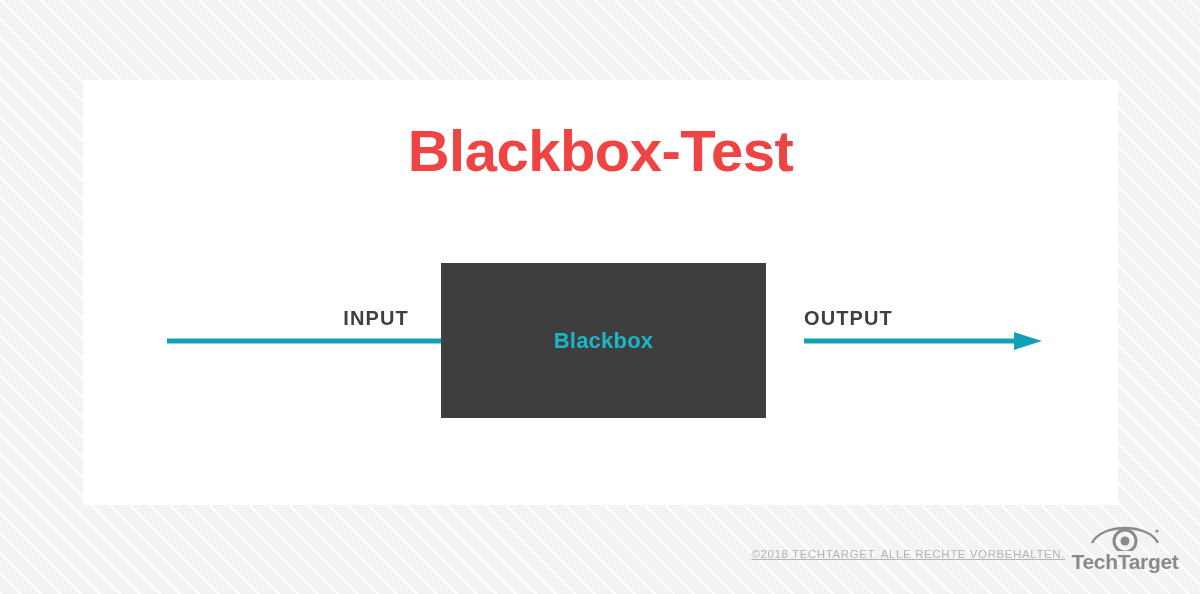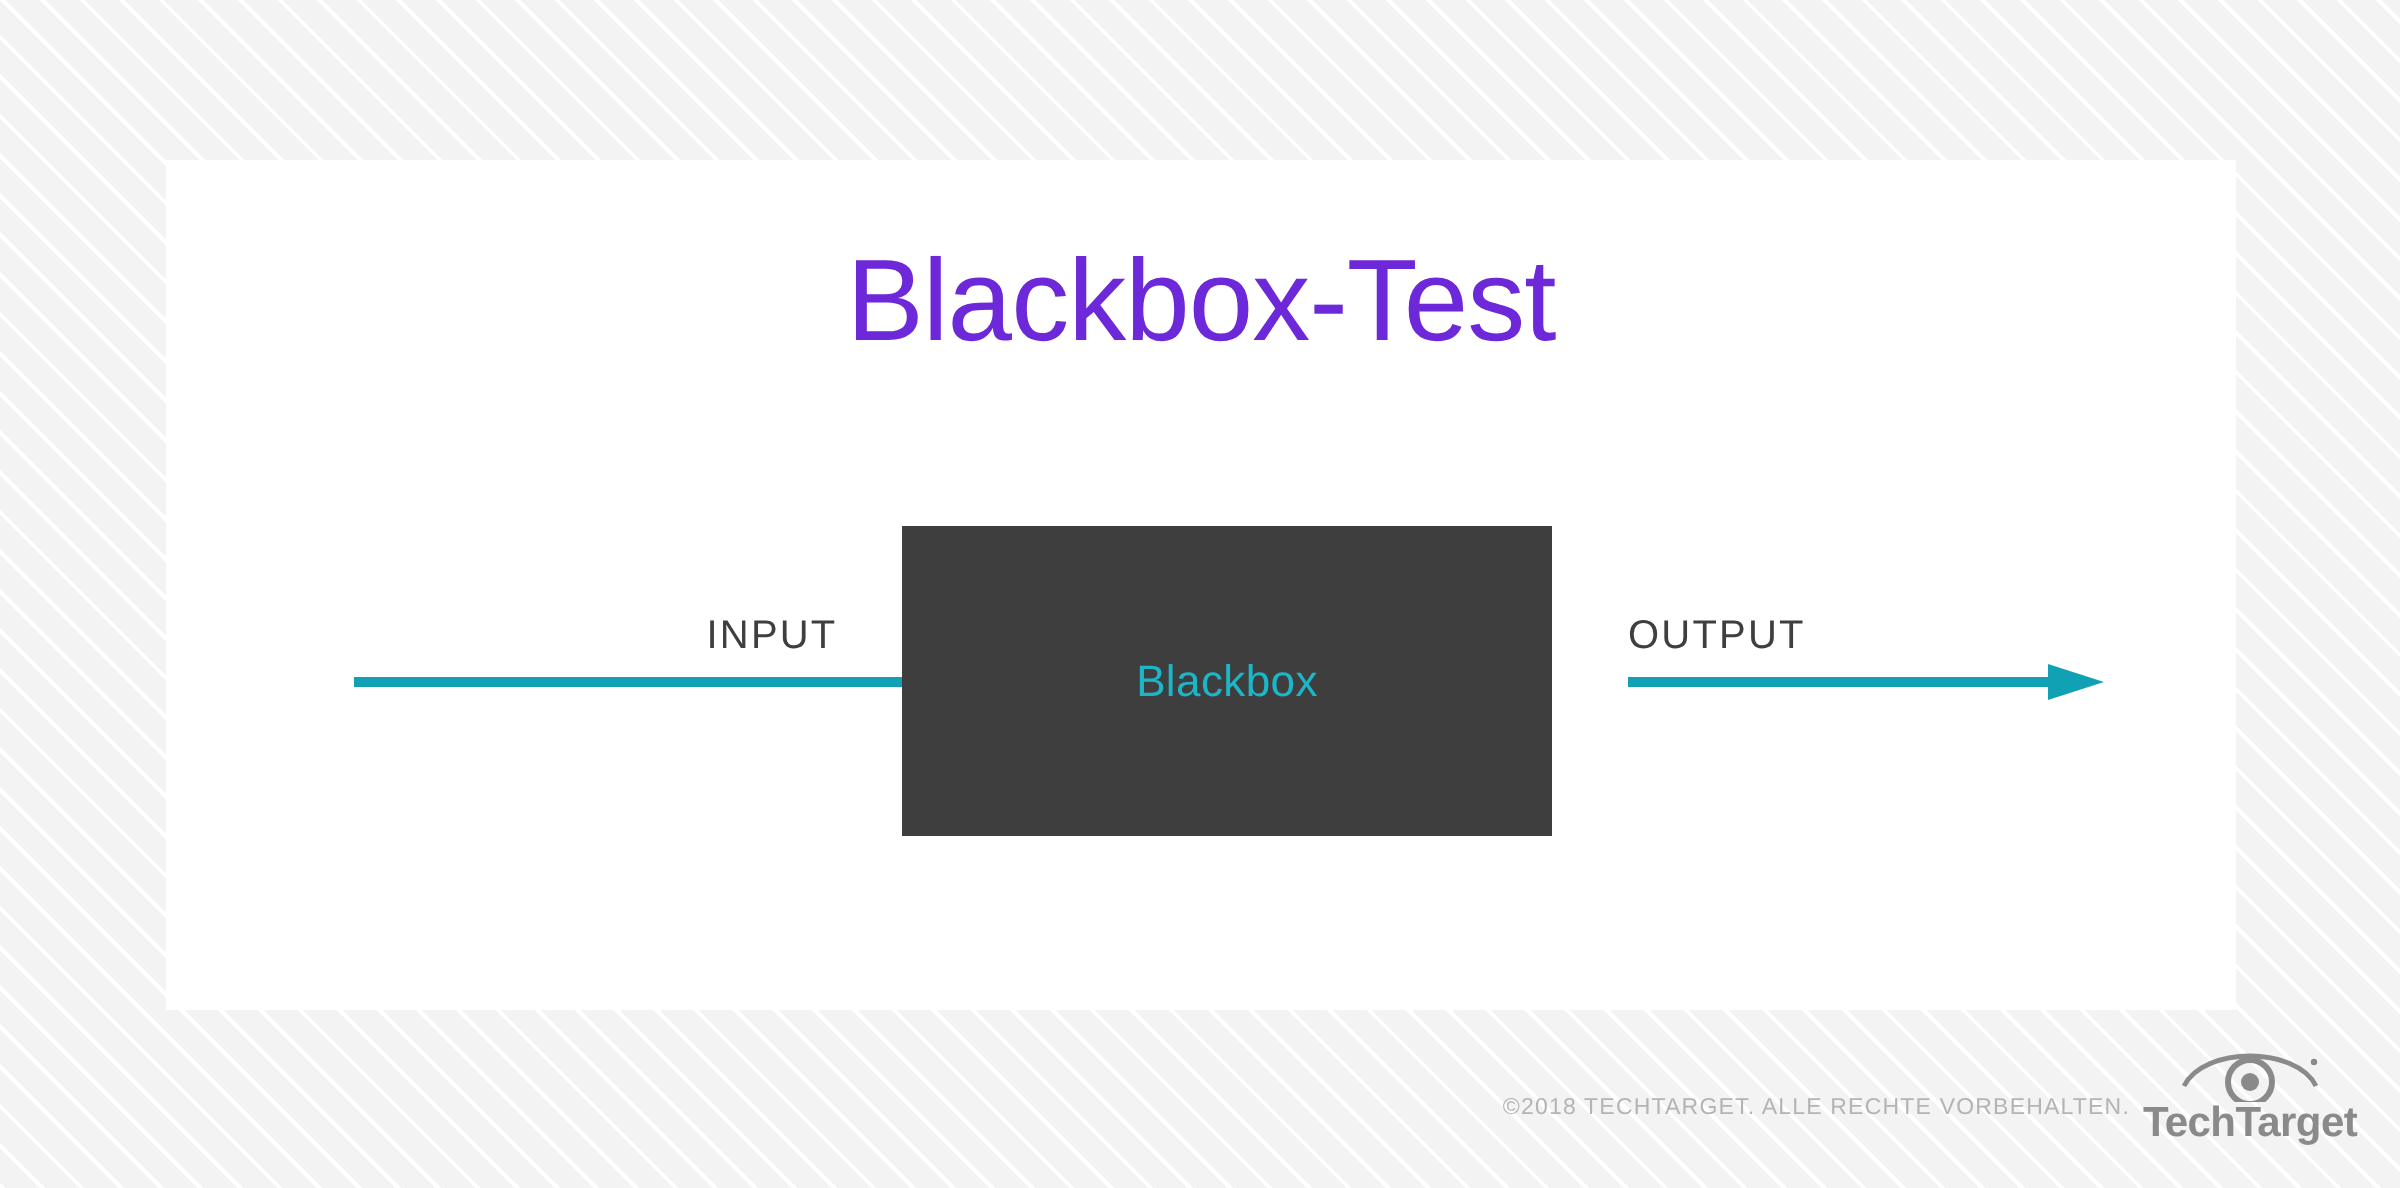--- a/index.html
+++ b/index.html
@@ -33,34 +33,35 @@
   }
 
   
   .title {
     position: absolute;
     left: 0;
     top: 42px;
     width: 100%;
     text-align: center;
     font-size: 58px;
-    font-weight: normal;
-    color: #6d28d9;
+    font-weight: bold;
+    color: #ef4444;
     letter-spacing: -0.5px;
     line-height: 1;
     white-space: nowrap;
   }
 
   
   .diagram {
     position: absolute;
-    left: 14px;
+    left: 4px;
     top: 0;
     width: 100%;
     height: 100%;
+    font-weight: bold;
   }
 
   .blackbox {
     position: absolute;
     left: 354px;
     top: 183px;
     width: 325px;
     height: 155px;
     background: #3e3e3e;
     display: flex;
@@ -104,20 +105,21 @@
   }
   .copyright {
     position: absolute;
     right: 135px;
     top: 44px;
     font-size: 11.5px;
     color: #b4b4b4;
     letter-spacing: 0.6px;
     line-height: 1;
     white-space: nowrap;
+    text-decoration: underline;
   }
   .logo {
     position: absolute;
     right: 20px;
     top: 12px;
     width: 110px;
     height: 62px;
   }
   .logo svg { display: block; }
   .logo-wordmark {

